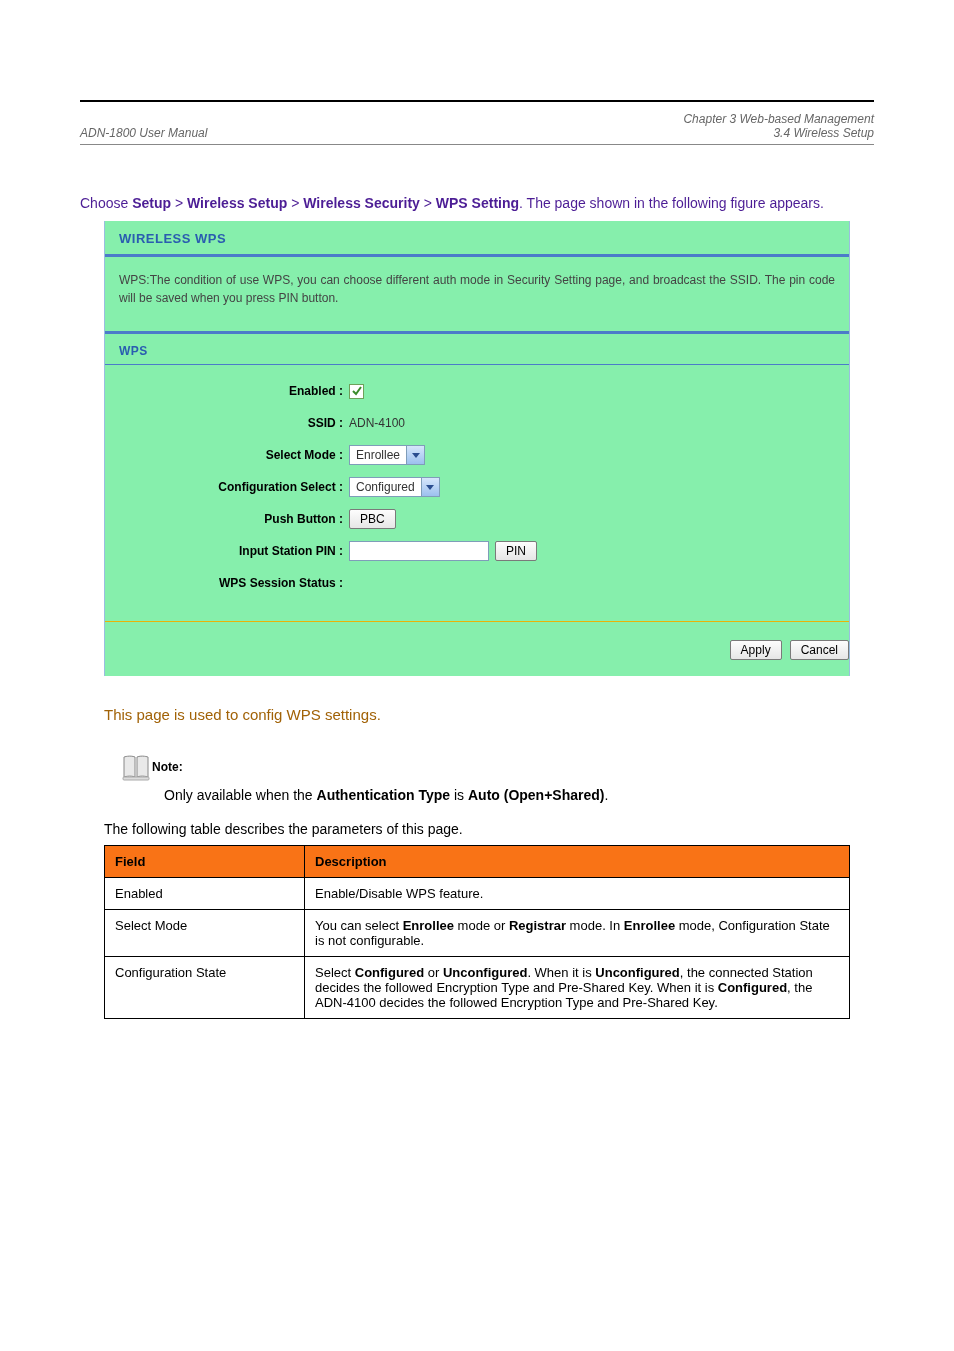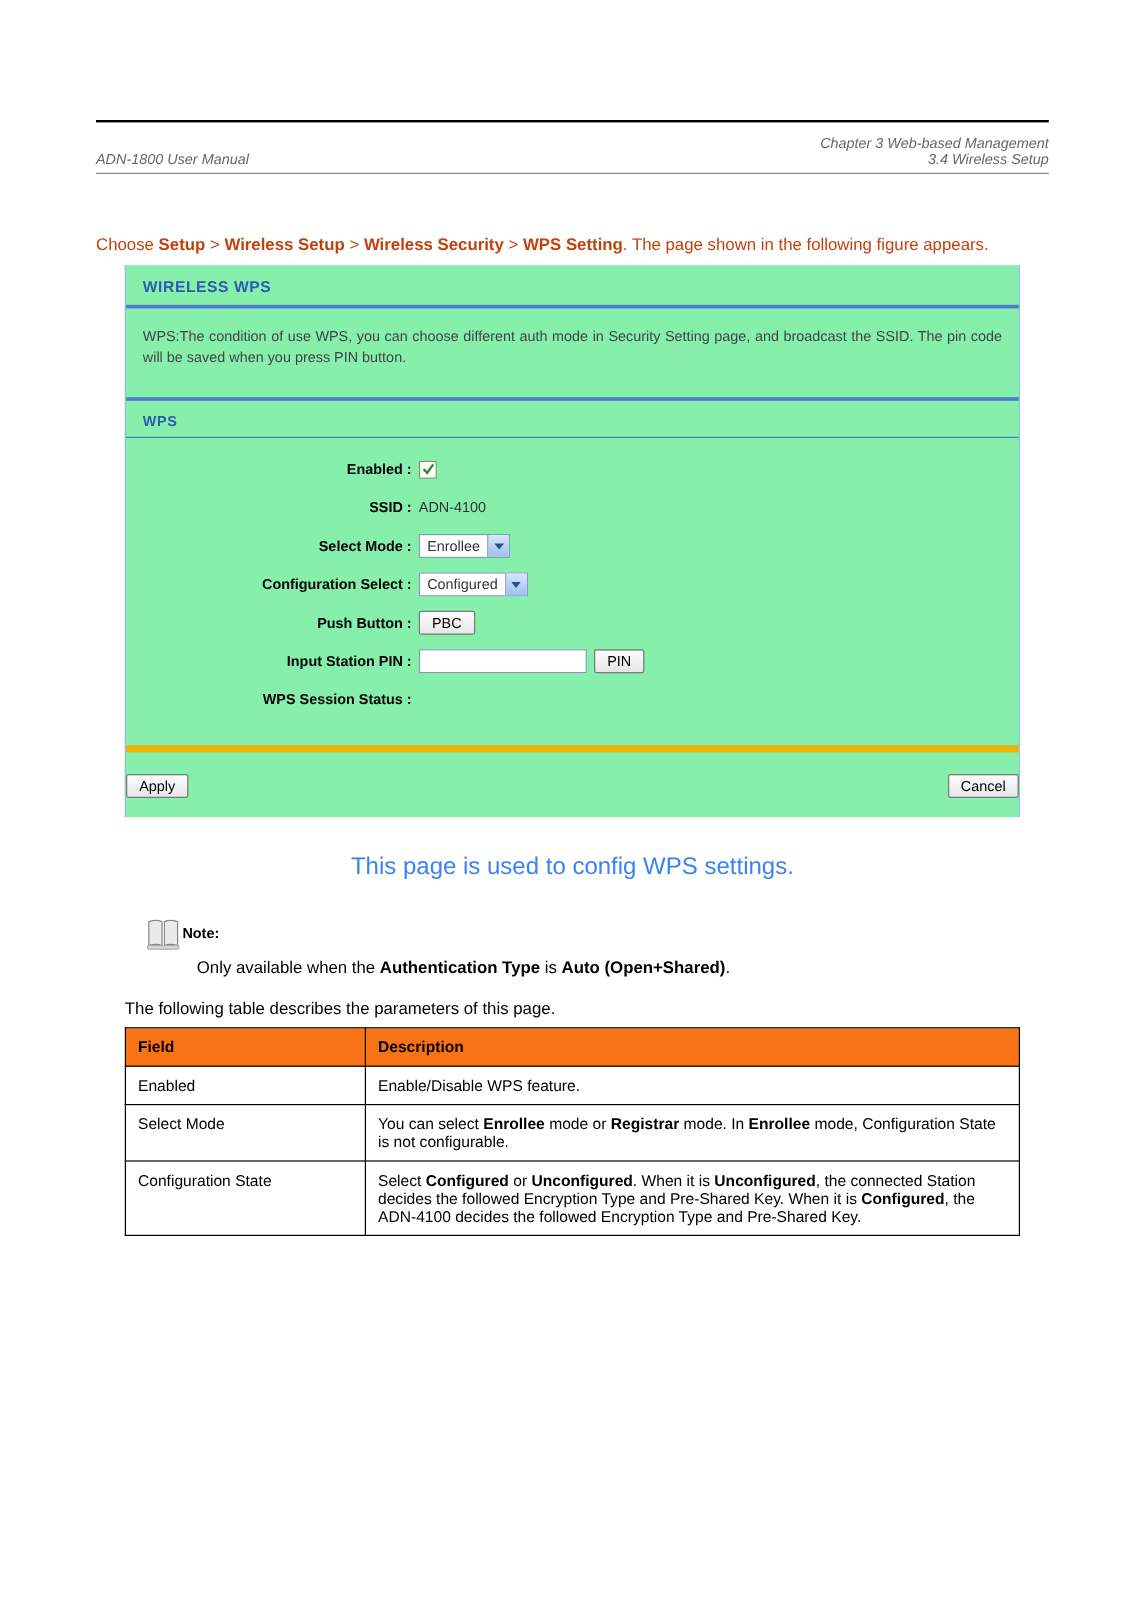--- a/index.html
+++ b/index.html
@@ -30,21 +30,21 @@
   }
   .header-row .right { text-align: right; }
   .sub-rule {
     border-top: 1px solid #888;
     margin-top: 4px;
     margin-bottom: 50px;
   }
   .intro {
     font-size: 14px;
     margin-bottom: 10px;
-    color: #c2410c;
+    color: #4c1d95;
   }
   .screenshot-wrap {
     margin: 10px 24px 0 24px;
   }
   .panel {
     border-left: 1px solid #9bbde0;
     border-right: 1px solid #9bbde0;
     background: #86efac;
   }
   .panel-title {
@@ -135,31 +135,30 @@
     cursor: pointer;
   }
   .text-input {
     border: 1px solid #7f9db9;
     height: 20px;
     width: 140px;
     background: #fff;
   }
   .btn-row {
     display: flex;
-    justify-content: space-between;
+    justify-content: flex-end;
     gap: 8px;
     padding: 18px 0 16px 0;
-    border-top: 6px solid #eab308;
+    border-top: 1px solid #eab308;
     margin-top: 12px;
   }
   .desc-para {
     margin: 30px 24px 0 24px;
-    font-size: 20px;
-    color: #3b82f6;
-    text-align: center;
+    font-size: 15px;
+    color: #a16207;
   }
   .note-row {
     display: flex;
     align-items: center;
     margin: 30px 24px 0 40px;
     font-size: 12px;
     font-weight: bold;
   }
   .book-icon {
     width: 32px;

